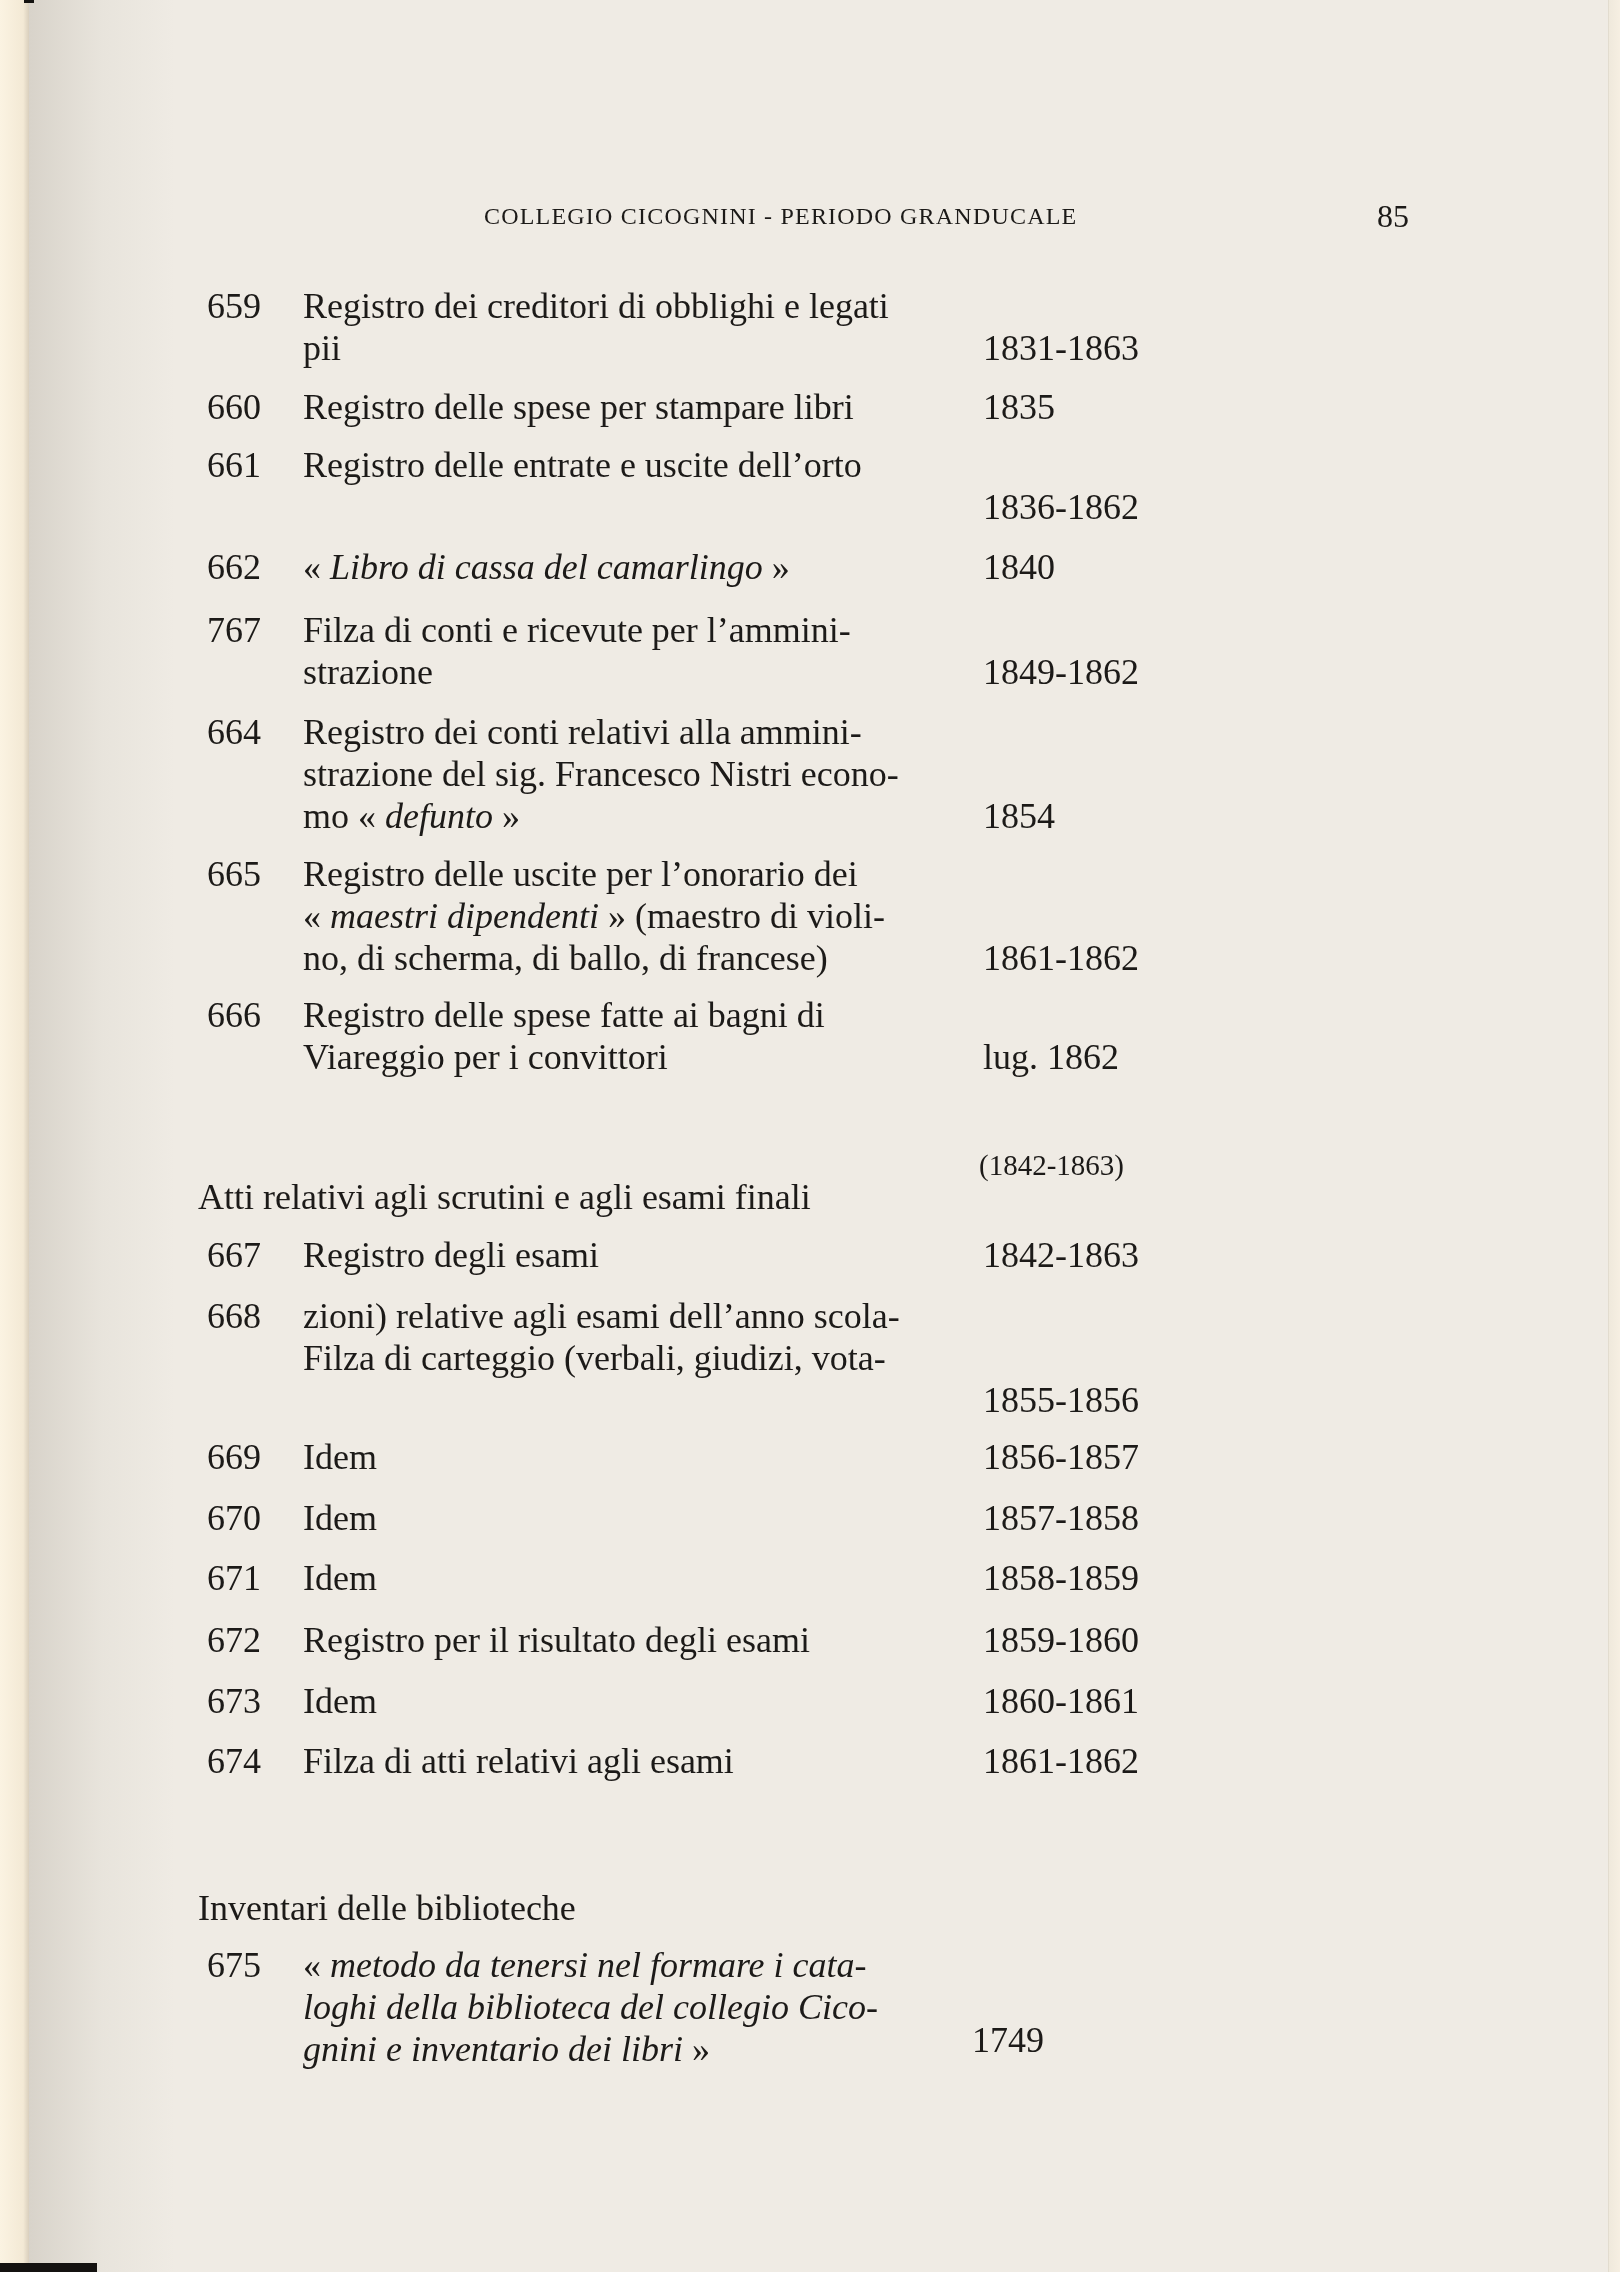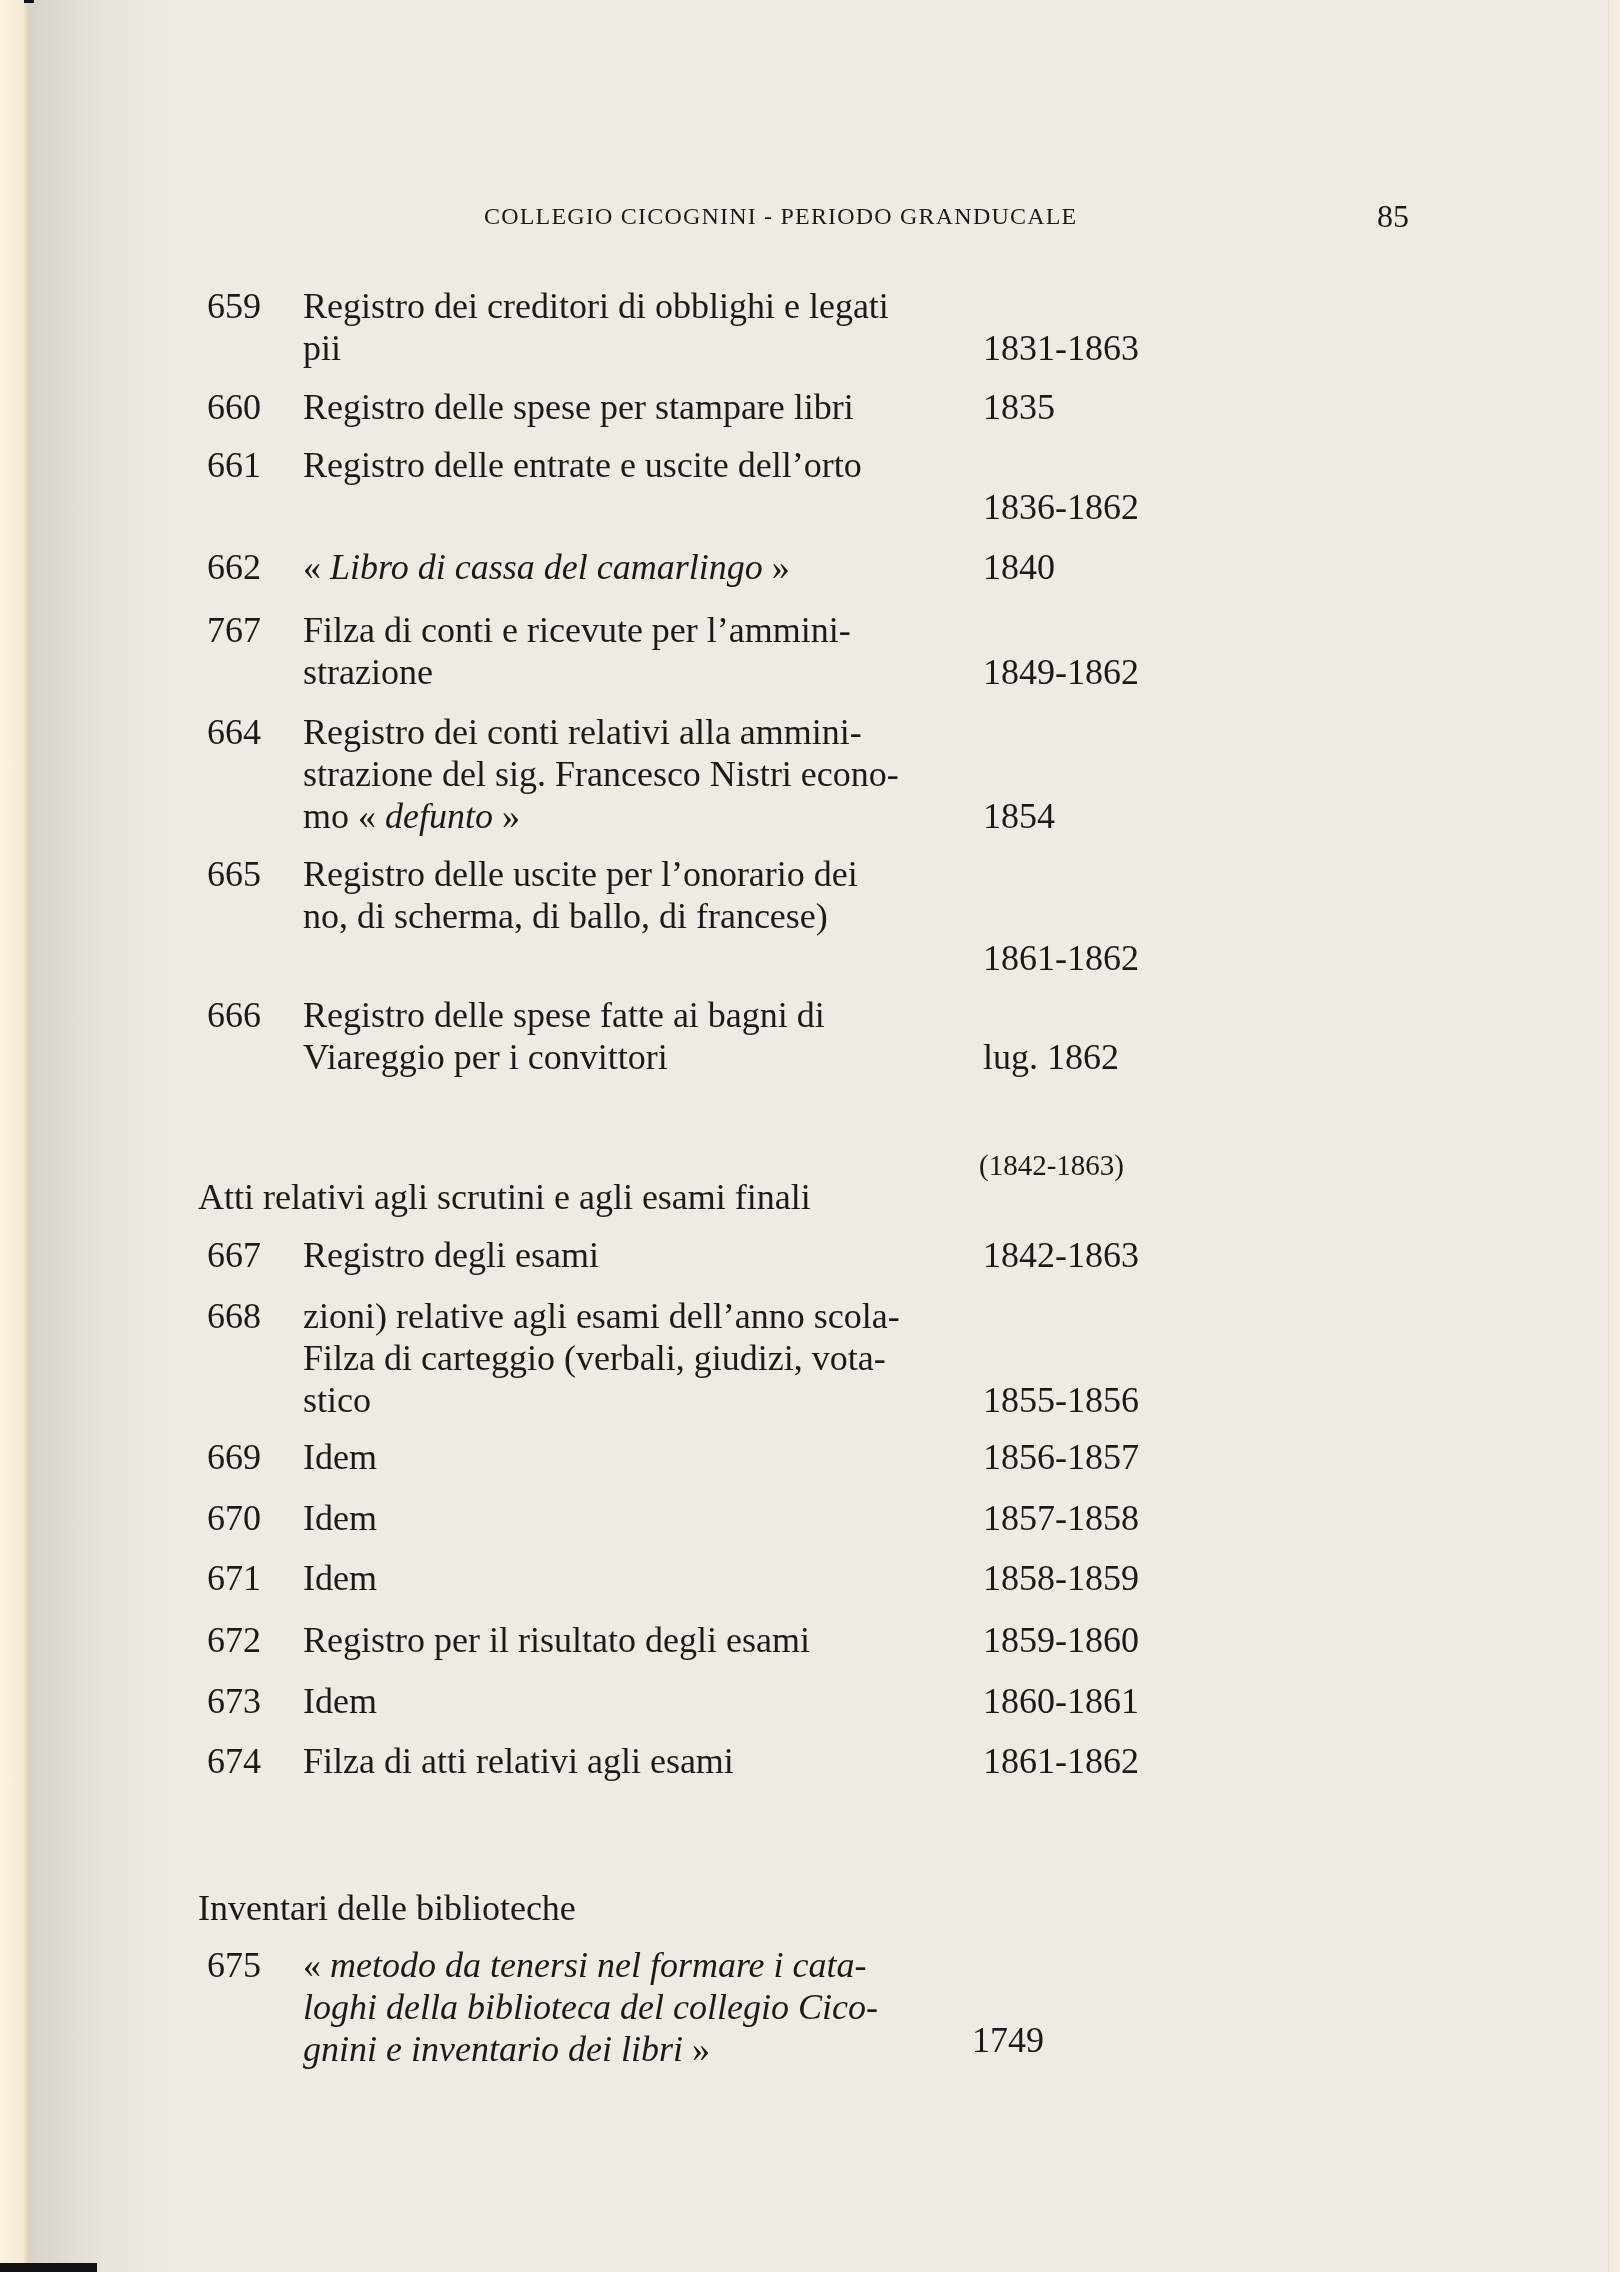--- a/index.html
+++ b/index.html
@@ -114,20 +114,21 @@
       <div>strazione del sig. Francesco Nistri econo-</div>
       <div><span>mo « </span><span class="it">defunto</span><span> »</span></div>
     </div>
     <div class="date" style="top:84px">1854</div>
   </div>
 
   <div class="entry" style="top:853px">
     <div class="num">665</div>
     <div class="desc">
       <div>Registro delle uscite per l’onorario dei</div>
+      <div><span>« </span><span class="it">maestri dipendenti</span><span> » (maestro di violi-</span></div>
       <div>no, di scherma, di ballo, di francese)</div>
     </div>
     <div class="date" style="top:84px">1861-1862</div>
   </div>
 
   <div class="entry" style="top:994px">
     <div class="num">666</div>
     <div class="desc">
       <div>Registro delle spese fatte ai bagni di</div>
       <div>Viareggio per i convittori</div>
@@ -146,21 +147,20 @@
       <div>Registro degli esami</div>
     </div>
     <div class="date">1842-1863</div>
   </div>
 
   <div class="entry" style="top:1295px">
     <div class="num">668</div>
     <div class="desc">
       <div>zioni) relative agli esami dell’anno scola-</div>
       <div>Filza di carteggio (verbali, giudizi, vota-</div>
-      <div>stico</div>
     </div>
     <div class="date" style="top:84px">1855-1856</div>
   </div>
 
   <div class="entry" style="top:1436px">
     <div class="num">669</div>
     <div class="desc">
         <div>Idem</div>
       </div>
     <div class="date">1856-1857</div>

